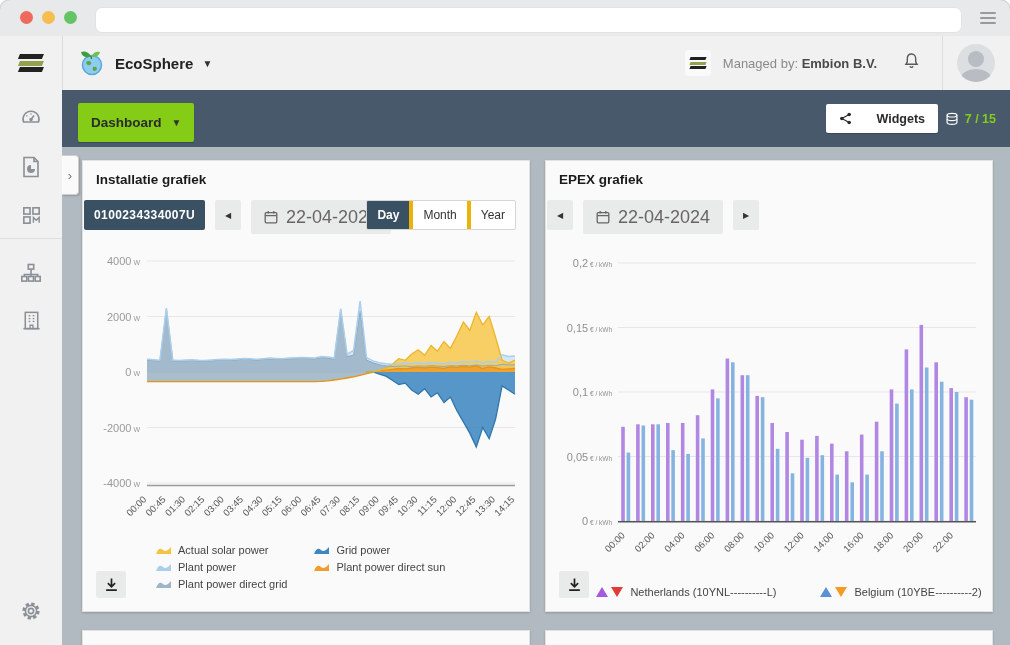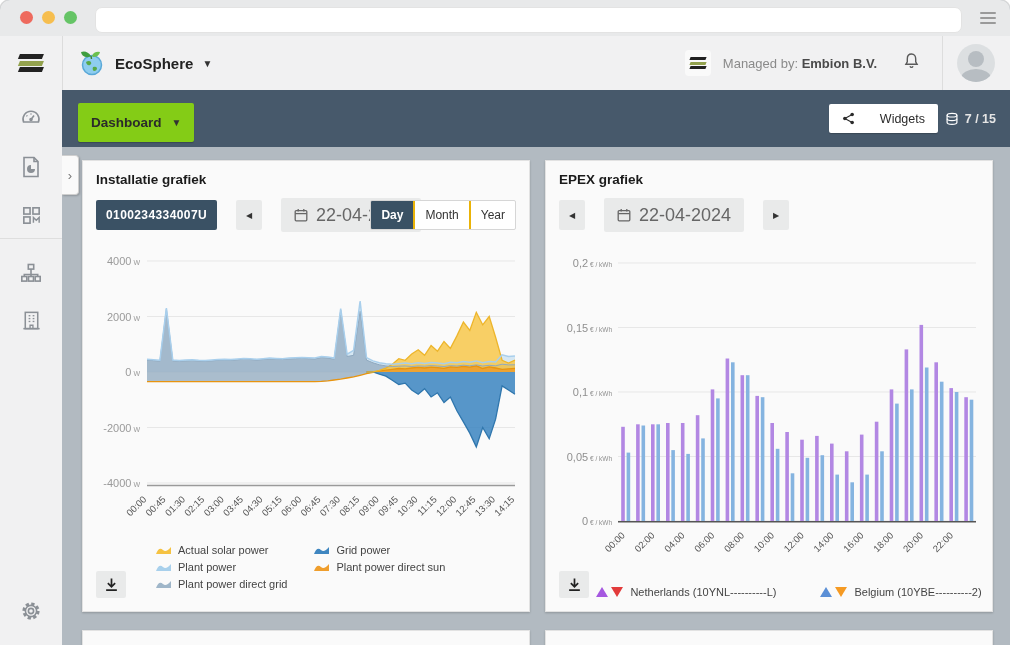--- a/index.html
+++ b/index.html
@@ -30,37 +30,37 @@
   .avatar .hd{position:absolute;left:11px;top:7px;width:16px;height:16px;border-radius:50%;background:#b7bdc2;}
   .avatar .bd{position:absolute;left:4px;top:25px;width:30px;height:18px;border-radius:50%;background:#b7bdc2;}
   
   .sidebar{position:absolute;left:0;top:90px;bottom:0;width:62px;background:#f1f1f2;border-right:1px solid #c9ced2;}
   .sb-item{position:absolute;left:15px;width:32px;height:32px;display:flex;align-items:center;justify-content:center;cursor:pointer;}
   .sb-div{position:absolute;left:0;right:0;top:148px;height:1px;background:#dedede;}
   
   .navbar{position:absolute;left:62px;right:0;top:90px;height:57px;background:#47596b;}
   .dash-btn{position:absolute;left:16px;top:13px;height:31px;background:#84cc16;border-radius:2px;display:flex;align-items:center;gap:10px;padding:4px 13px;font-size:13.5px;font-weight:bold;color:#2b2b2b;cursor:pointer;box-shadow:0 1px 1px rgba(0,0,0,.2);}
   .nav-group{position:absolute;right:72px;top:14px;height:29px;background:#fff;border-radius:2px;display:flex;box-shadow:0 1px 1px rgba(0,0,0,.2);}
-  .nav-btn{display:flex;align-items:center;gap:25px;padding:0 13px;font-size:12.5px;font-weight:normal;color:#2b2b2b;cursor:pointer;}
+  .nav-btn{display:flex;align-items:center;gap:25px;padding:0 13px;font-size:12.5px;font-weight:bold;color:#2b2b2b;cursor:pointer;}
   .nav-btn + .nav-btn{border-left:1px solid #dcdcdc;}
-  .wcount{position:absolute;right:14px;top:14px;height:29px;display:flex;align-items:center;gap:6px;color:#e5e5e5;font-size:12.5px;font-weight:bold;}
+  .wcount{position:absolute;right:14px;top:14px;height:29px;display:flex;align-items:center;gap:6px;color:#84cc16;font-size:12.5px;font-weight:bold;}
   
   .content{position:absolute;left:62px;right:0;top:147px;bottom:0;background:#b2bac1;overflow:hidden;}
   .expand-tab{position:absolute;left:0;top:8px;width:16px;height:38px;background:#fafafa;border:1px solid #cfcfcf;border-left:none;border-radius:0 4px 4px 0;box-shadow:1px 1px 2px rgba(0,0,0,.2);display:flex;align-items:center;justify-content:center;color:#777;font-size:13px;cursor:pointer;}
   .panel{position:absolute;background:#fafafa;border:1px solid #e2e2e2;box-shadow:0 1px 2px rgba(0,0,0,.2);}
   .panel.pl{left:20px;top:13px;width:446px;height:450px;}
   .panel.pr{left:483px;top:13px;width:446px;height:450px;}
   .panel.stub{top:483px;height:40px;}
   .p-title{position:absolute;left:13px;top:11px;font-size:13.5px;font-weight:bold;color:#1b1b1b;}
-  .controls{position:absolute;left:13px;right:13px;top:39px;height:30px;display:flex;gap:19px;align-items:center;}
+  .controls{position:absolute;left:1px;right:13px;top:39px;height:30px;display:flex;gap:10px;align-items:flex-start;}
   .badge{background:#3a5164;color:#fff;font-weight:bold;font-size:12px;letter-spacing:.4px;height:30px;line-height:30px;padding:0 10px;border-radius:2px;cursor:pointer;}
   .sq-btn{width:26px;height:30px;background:#e9eaea;border-radius:2px;border:none;color:#333;font-size:8px;display:flex;align-items:center;justify-content:center;cursor:pointer;}
   .date-btn{height:34px;background:#e9eaea;border-radius:2px;display:flex;align-items:center;gap:8px;padding:0 13px;color:#666;font-size:18px;cursor:pointer;}
   .tgl{position:absolute;right:0;top:0;height:28px;display:flex;border:1px solid #d6d6d6;border-radius:2px;background:#fff;overflow:hidden;}
-  .tg{padding:0 10px;line-height:28px;font-size:12px;color:#333;cursor:pointer;border-left:2px solid #eab308;}
+  .tg{padding:0 10px;line-height:28px;font-size:12px;color:#333;cursor:pointer;border-left:4px solid #eab308;}
   .tg:first-child{border-left:none;}
   .tg.active{background:#3a5164;color:#fff;font-weight:bold;}
   .chart-wrap{position:absolute;left:8px;top:82px;}
   .dl-btn{position:absolute;left:13px;bottom:13px;width:30px;height:27px;background:#e9eaea;border-radius:2px;display:flex;align-items:center;justify-content:center;cursor:pointer;}
   .legend-inst{position:absolute;left:72px;bottom:19px;display:grid;grid-template-rows:repeat(3,17px);grid-auto-flow:column;column-gap:26px;}
   .li{display:flex;align-items:center;gap:6px;font-size:11px;color:#444;cursor:pointer;white-space:nowrap;}
   .legend-epex{position:absolute;left:40px;right:0;bottom:13px;display:flex;justify-content:center;gap:44px;text-align:center;}
   .le{display:flex;align-items:center;gap:3px;font-size:11px;color:#444;cursor:pointer;}
   .tri-up{width:0;height:0;border-left:6px solid transparent;border-right:6px solid transparent;border-bottom:10px solid #000;display:inline-block;}
   .tri-dn{width:0;height:0;border-left:6px solid transparent;border-right:6px solid transparent;border-top:10px solid #000;display:inline-block;margin-right:4px;}

